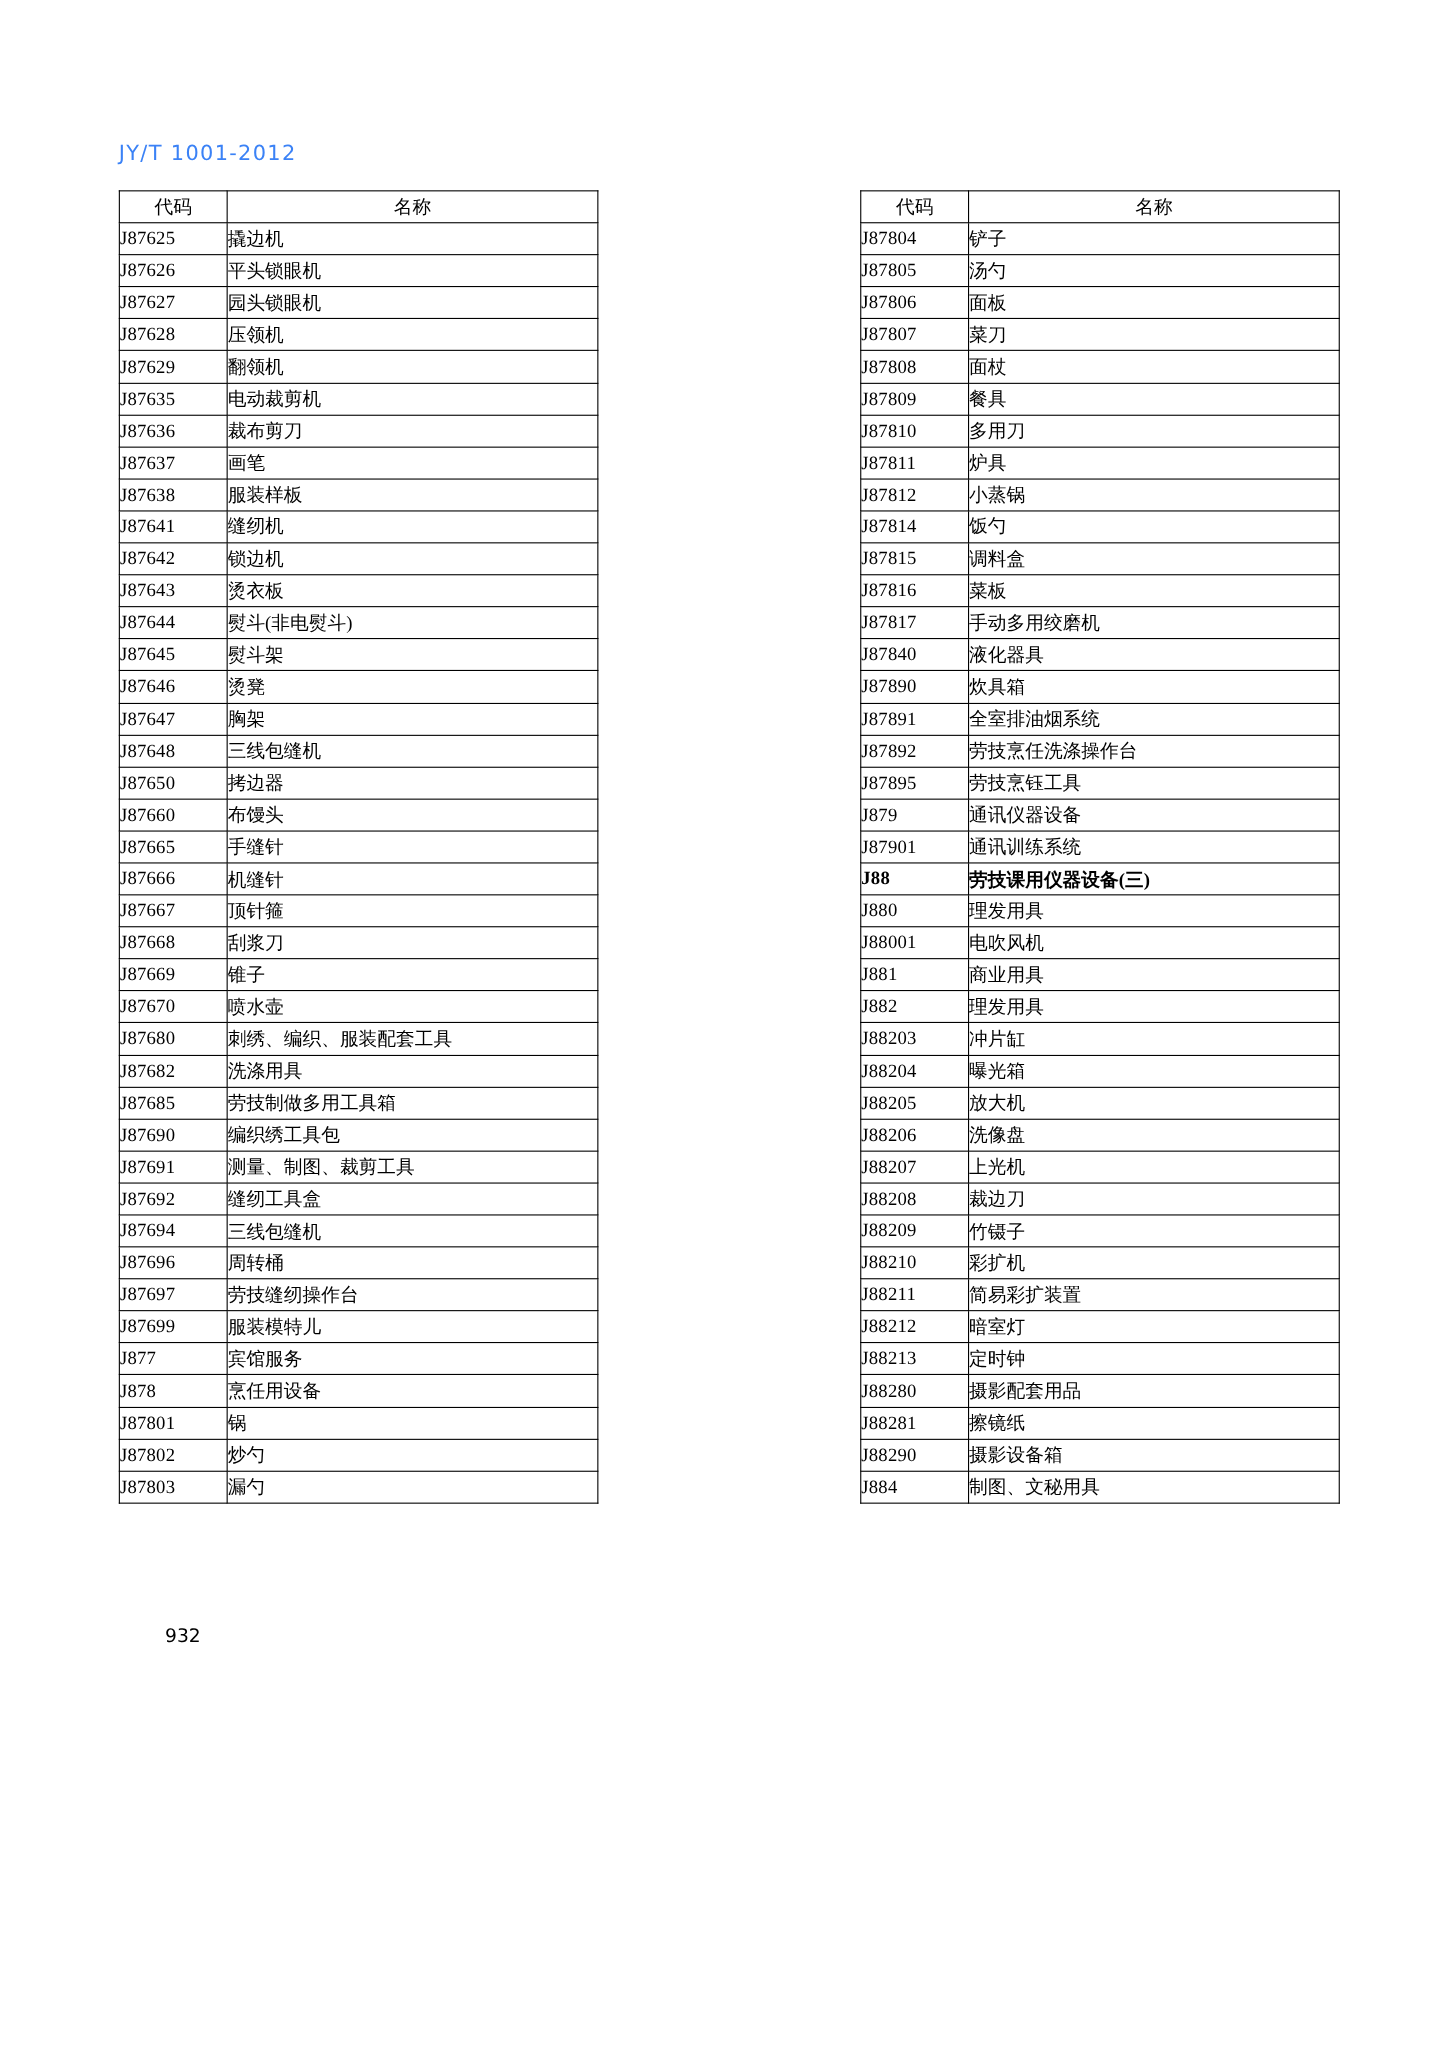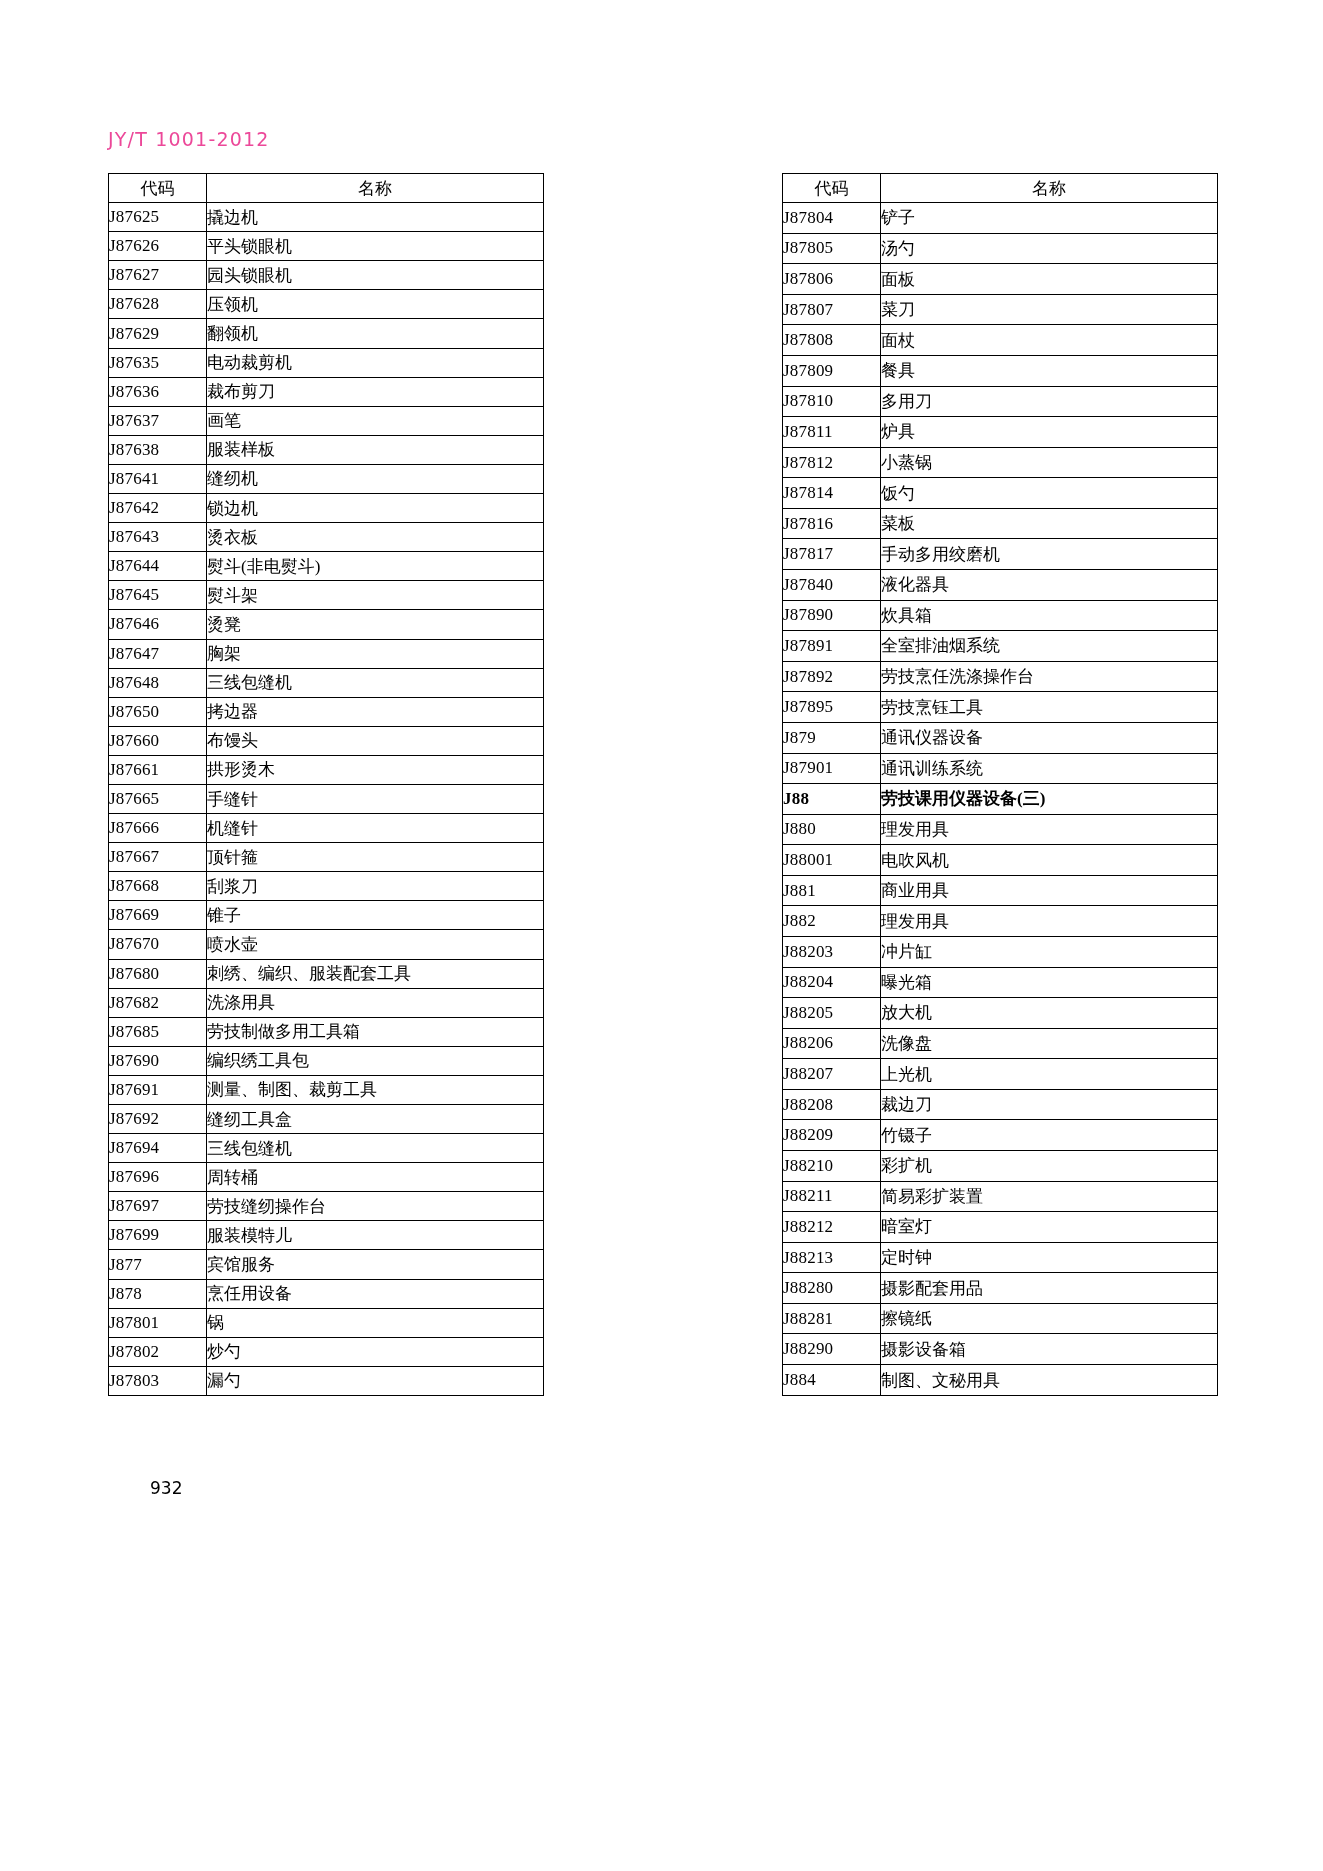--- a/index.html
+++ b/index.html
@@ -22,21 +22,21 @@
     height: 1871px;
     box-sizing: border-box;
   }
   .header {
     position: absolute;
     left: 108px;
     top: 128px;
     font-family: "DejaVu Sans", sans-serif;
     font-size: 19px;
     letter-spacing: 1.2px;
-    color: #ec4899;
+    color: #3b82f6;
     text-align: center;
   }
   .tables {
     position: absolute;
     left: 108px;
     top: 173px;
     width: 1110px;
     display: flex;
     justify-content: space-between;
   }
@@ -178,24 +178,20 @@
           </tr>
           <tr>
             <td class="code">J87650</td>
             <td class="name">拷边器</td>
           </tr>
           <tr>
             <td class="code">J87660</td>
             <td class="name">布馒头</td>
           </tr>
           <tr>
-            <td class="code">J87661</td>
-            <td class="name">拱形烫木</td>
-          </tr>
-          <tr>
             <td class="code">J87665</td>
             <td class="name">手缝针</td>
           </tr>
           <tr>
             <td class="code">J87666</td>
             <td class="name">机缝针</td>
           </tr>
           <tr>
             <td class="code">J87667</td>
             <td class="name">顶针箍</td>
@@ -321,20 +317,24 @@
           </tr>
           <tr>
             <td class="code">J87812</td>
             <td class="name">小蒸锅</td>
           </tr>
           <tr>
             <td class="code">J87814</td>
             <td class="name">饭勺</td>
           </tr>
           <tr>
+            <td class="code">J87815</td>
+            <td class="name">调料盒</td>
+          </tr>
+          <tr>
             <td class="code">J87816</td>
             <td class="name">菜板</td>
           </tr>
           <tr>
             <td class="code">J87817</td>
             <td class="name">手动多用绞磨机</td>
           </tr>
           <tr>
             <td class="code">J87840</td>
             <td class="name">液化器具</td>

